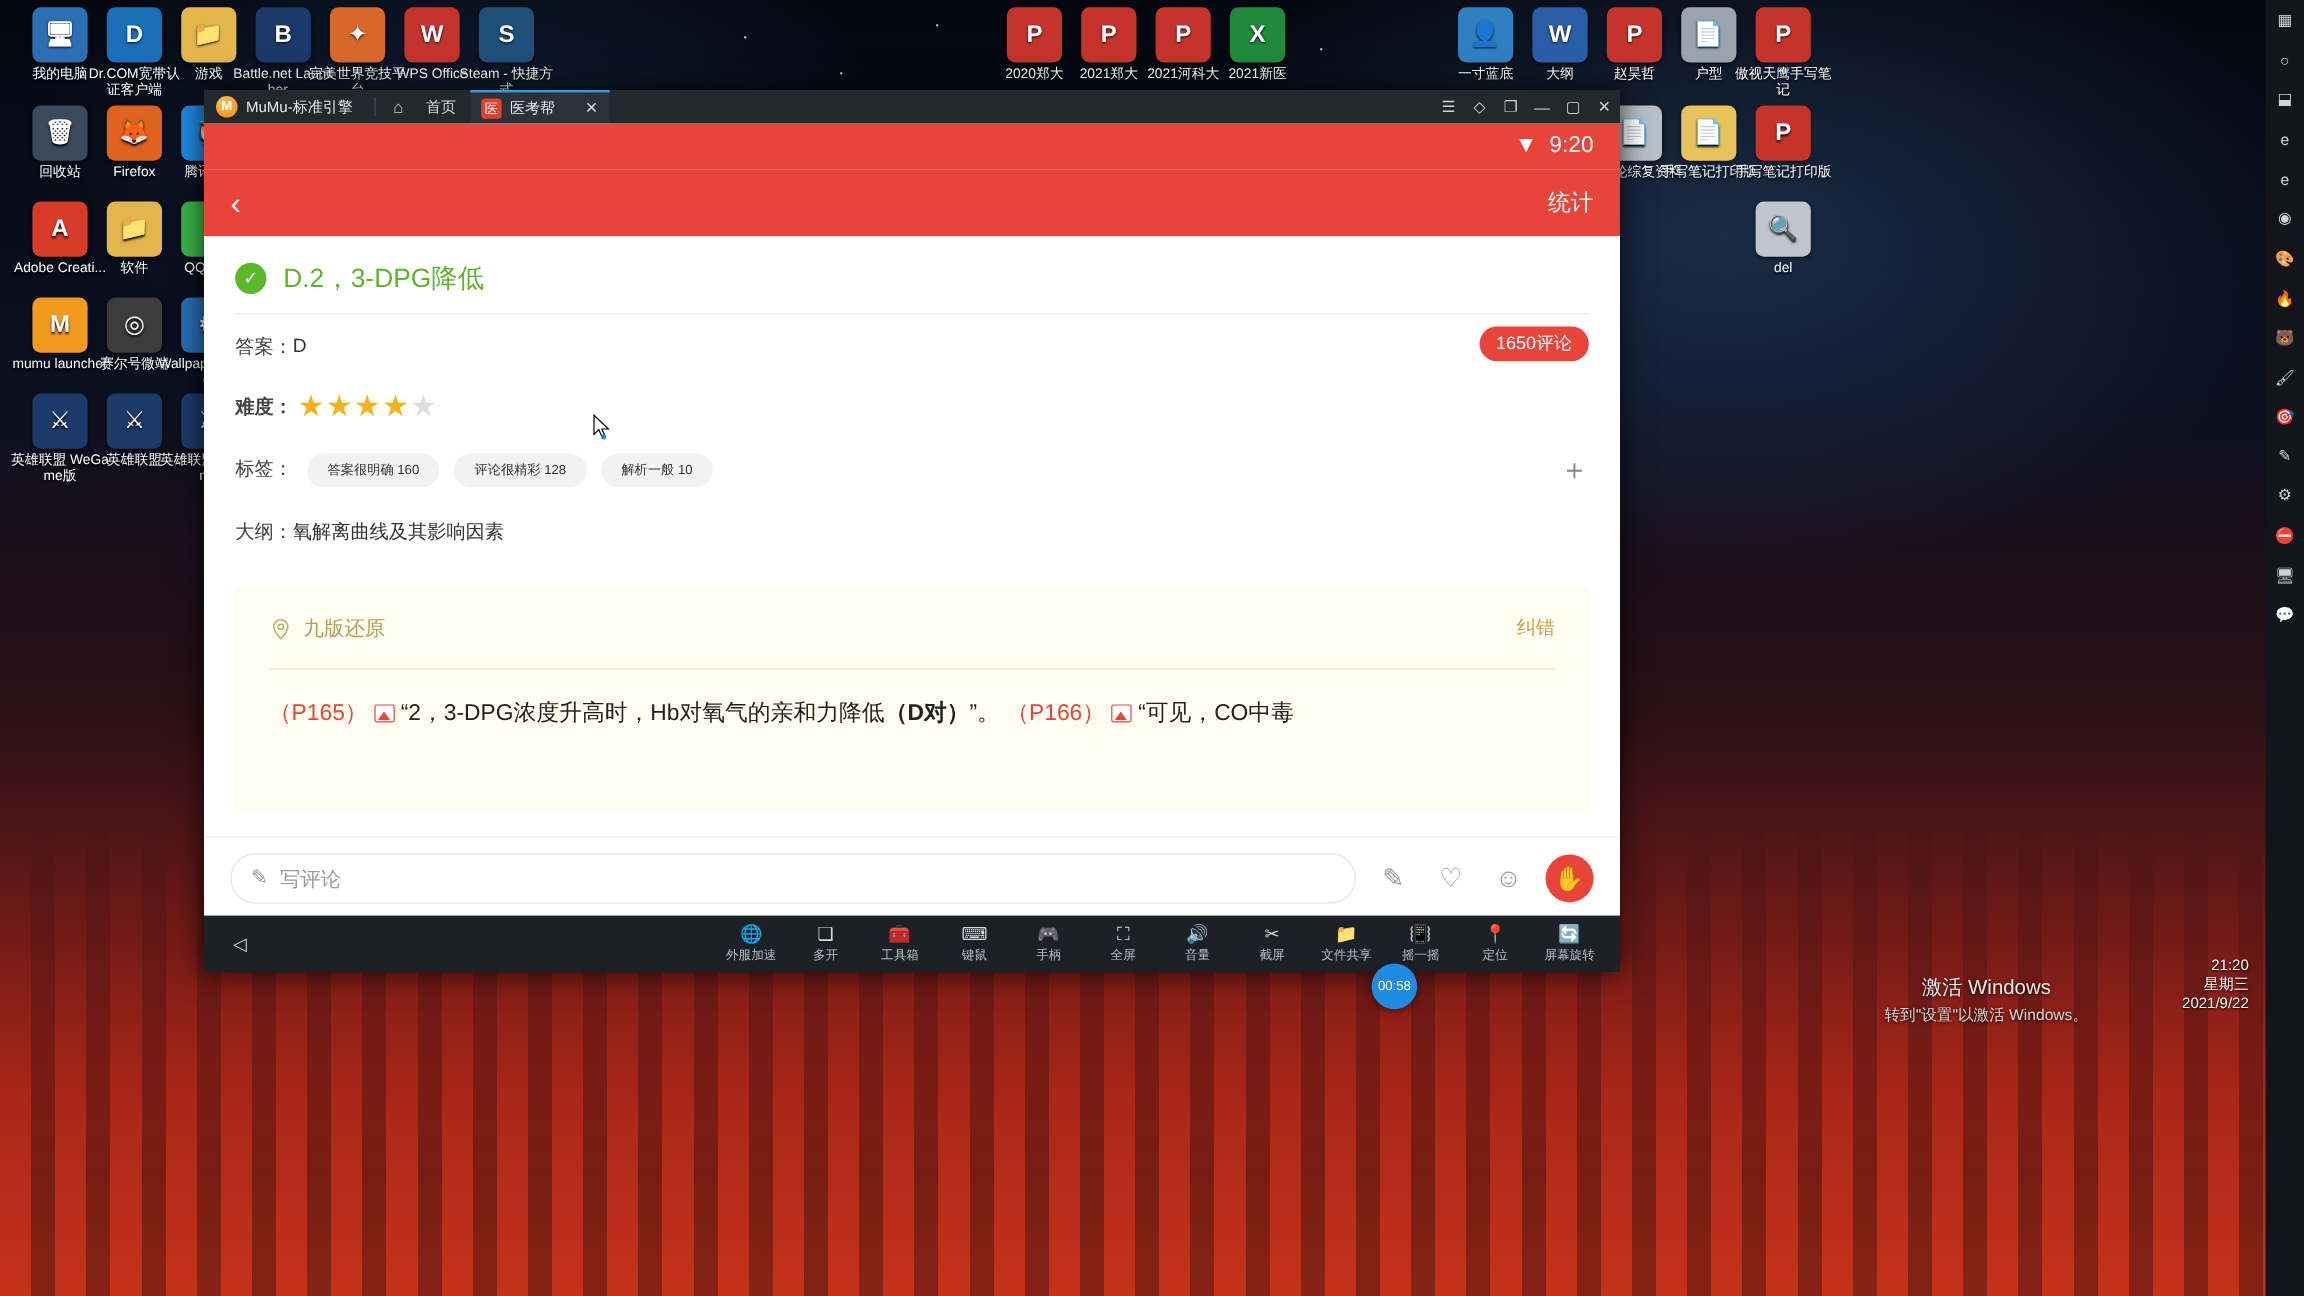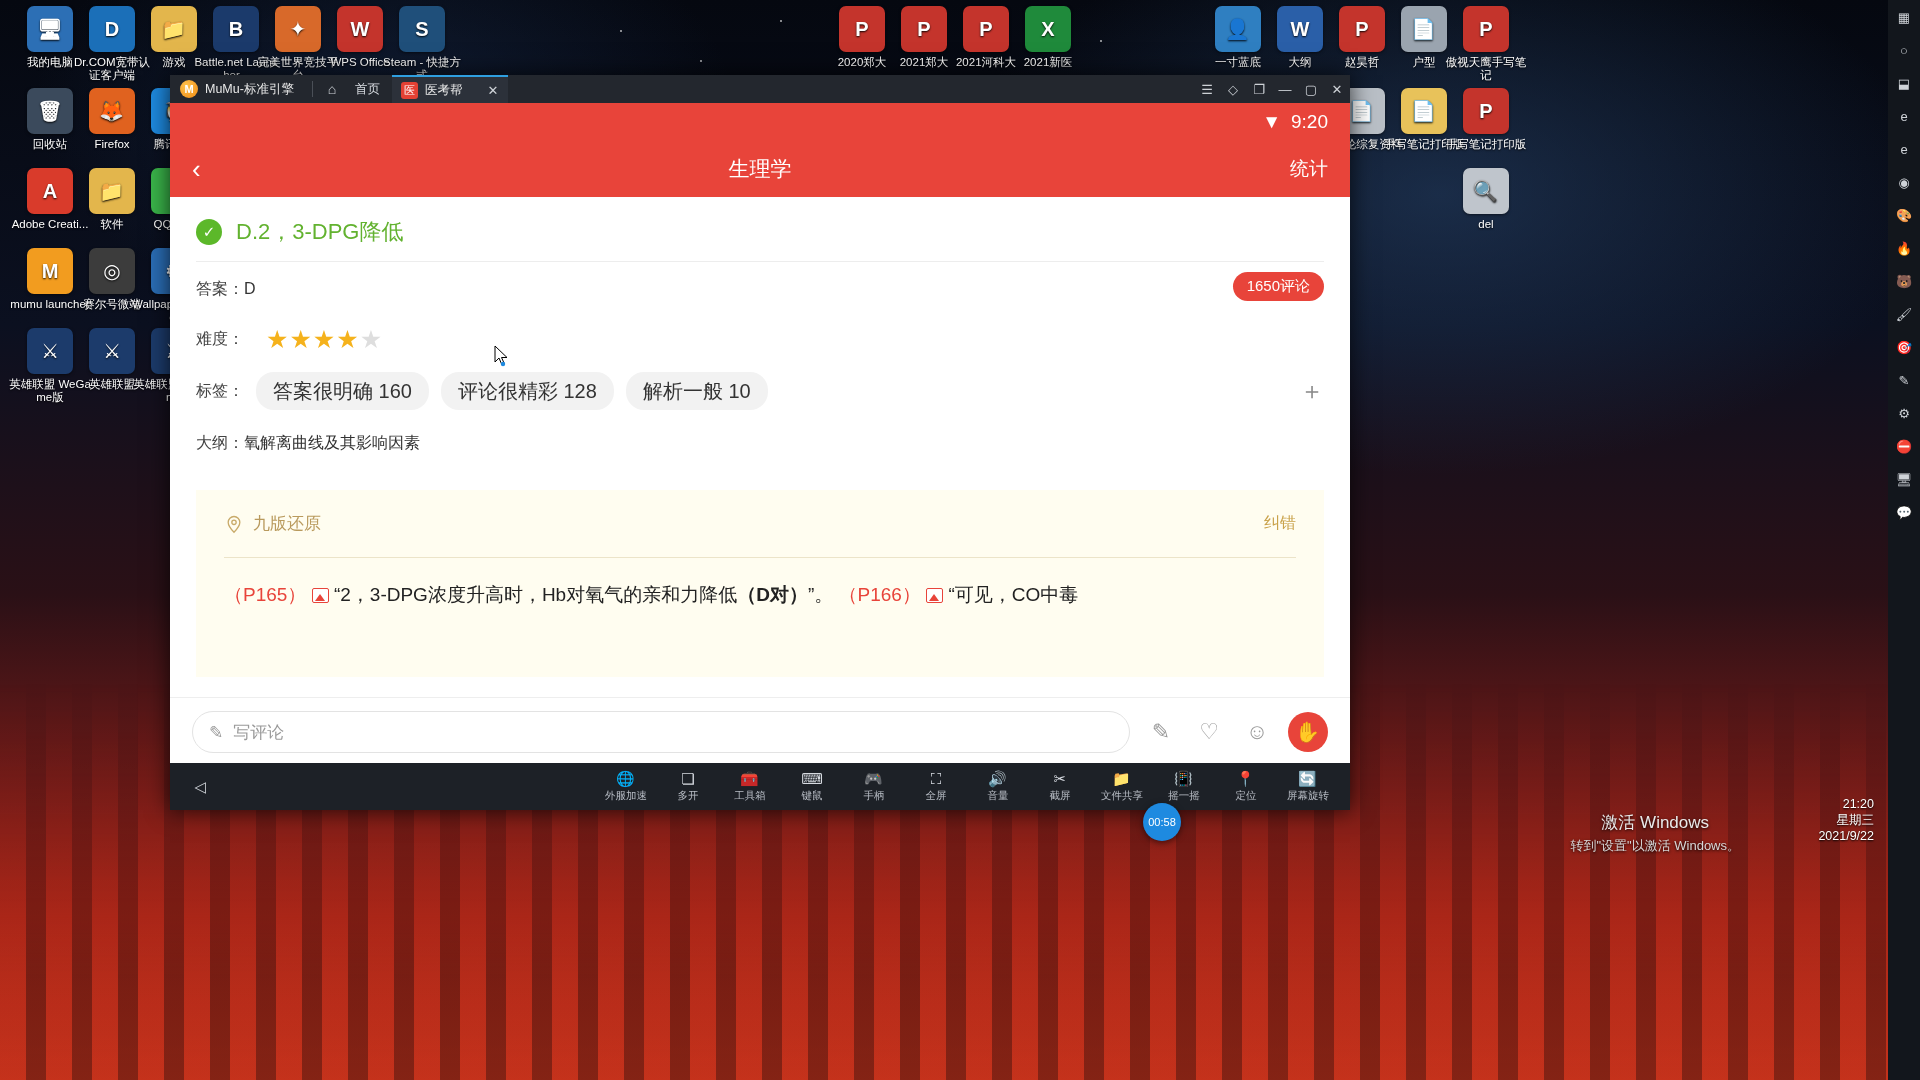--- a/index.html
+++ b/index.html
@@ -116,30 +116,30 @@
   .divider { height: 1px; background: #ededed; margin: 0 26px; }
 
   .row { display:flex; align-items:center; padding: 0 26px; font-size: 16px; color: #333; }
   .row .lab { color:#444; }
   .meta-answer { height: 54px; position: relative; }
   .badge {
     position: absolute; right: 26px; top: 10px;
     background: #e8443a; color:#fff; font-size: 15px;
     padding: 5px 14px; border-radius: 15px;
   }
-  .meta-diff { height: 46px; gap: 18px; }
+  .meta-diff { height: 46px; gap: 0; font-weight: bold; }
   .stars { display:flex; gap:1px; margin-left: 4px; }
   .star-g { font-size: 25px; line-height: 25px; color: #f5b21c; }
   .star-e { font-size: 25px; line-height: 25px; color: #dedede; }
   .meta-stat { height: 46px; font-size: 15.5px; white-space: nowrap;}
   .g { color: #5cb82a; }
   .meta-tags { height: 58px; position: relative; }
   .chip {
     background: #f2f2f2; color: #333; border-radius: 18px;
-    padding: 8px 17px; font-size: 20px; margin-left: 12px;
+    padding: 8px 17px; font-size: 11px; margin-left: 12px;
   }
   .plus { position:absolute; right: 26px; color:#888; font-size: 24px; font-weight: 300;}
   .meta-outline { height: 46px; font-size: 16px; }
 
   .ninepanel {
     margin: 24px 26px 0; background: #fffdf0; padding: 22px 28px 0;
     height: 187px; overflow: hidden; position: relative;
   }
   .nine-head { display:flex; align-items:center; }
   .pin { width: 20px; height: 20px; margin-right: 9px; color:#c9ab6a; }
@@ -383,21 +383,20 @@
 
   <div id="android">
 
     <div id="statusbar">
       <span>▼</span>
       <span>9:20</span>
     </div>
 
     <div id="appbar">
       <div class="back">‹</div>
-      <div class="title">生理学</div>
       <div class="right">统计</div>
     </div>
 
 
     <div id="scrollarea">
 
       <div class="answer-head">
         <div class="check">✓</div>
         <div class="txt">D.2，3-DPG降低</div>
       </div>

